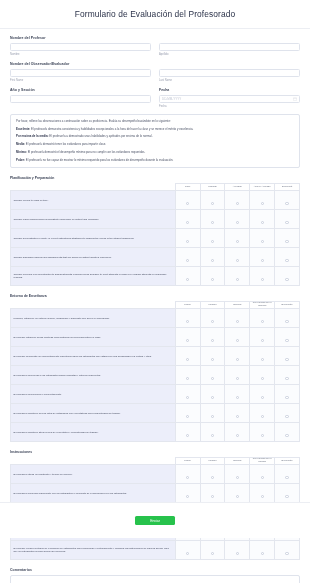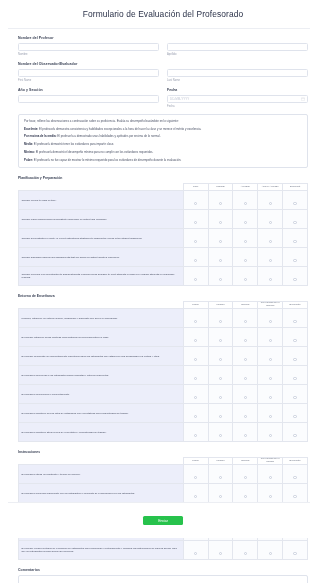--- a/index.html
+++ b/index.html
@@ -4,21 +4,21 @@
 <style>
   * { box-sizing: border-box; margin: 0; padding: 0; }
   html, body {
     width: 310px;
     height: 583px;
     background: #ffffff;
     font-family: "Liberation Sans", sans-serif;
     color: #2c3345;
     overflow: hidden;
   }
-  .page { width: 310px; height: 538px; position: relative; background: #fff; margin-left: 8px; }
+  .page { width: 310px; height: 538px; position: relative; background: #fff; }
 
   
   .form-header {
     height: 29px;
     border-bottom: 1px solid #eceef3;
     display: flex; align-items: center; justify-content: center;
   }
   .form-title {
     font-size: 8.4px;
     font-weight: 400;

